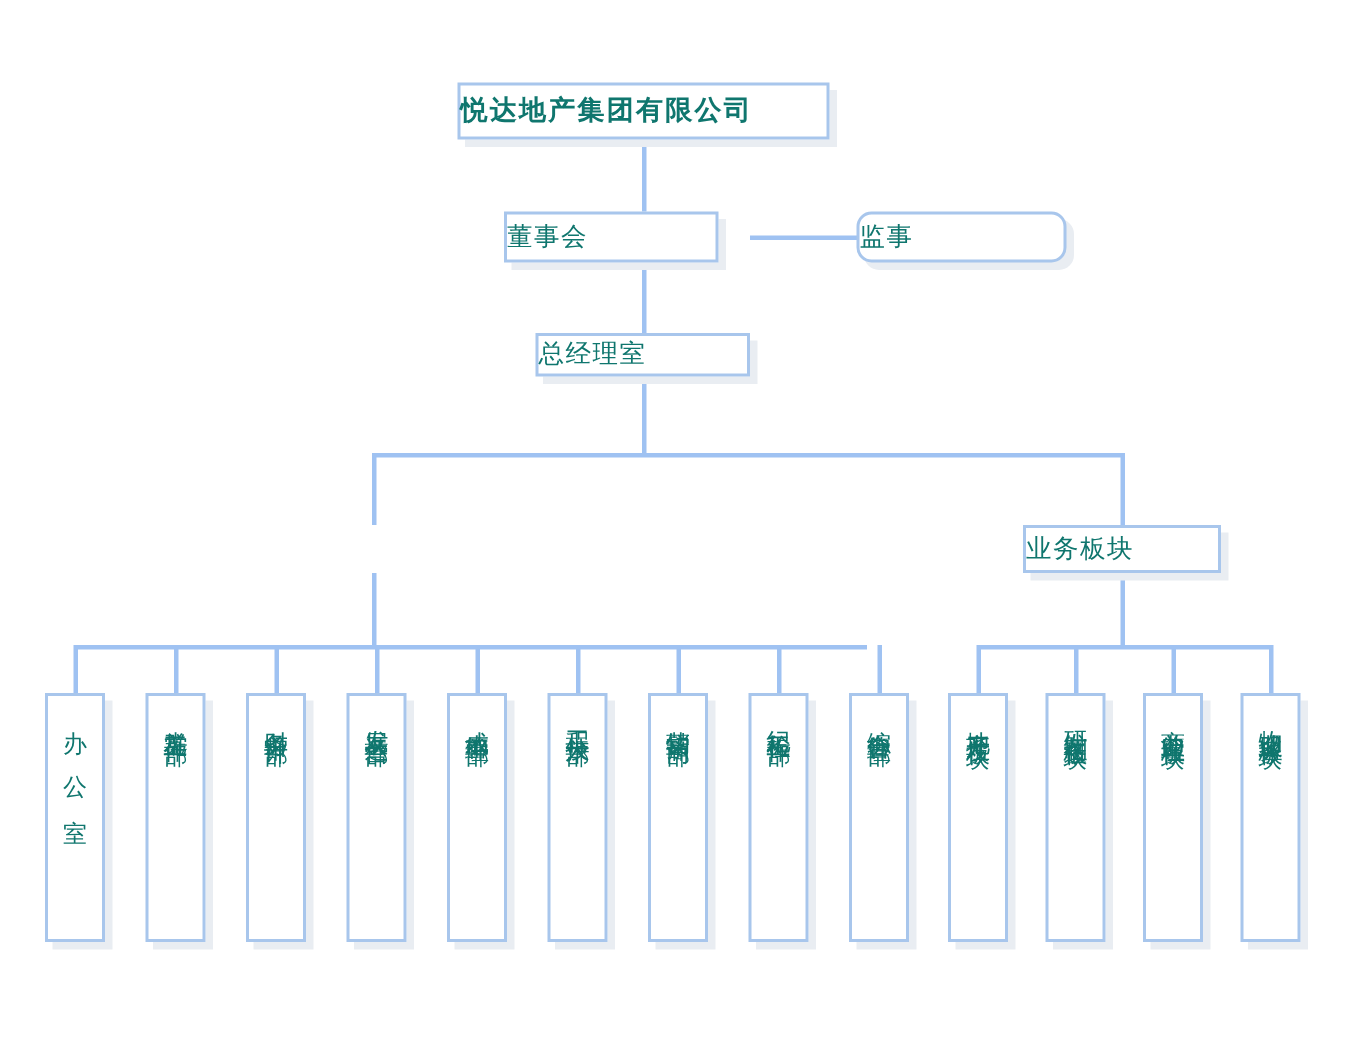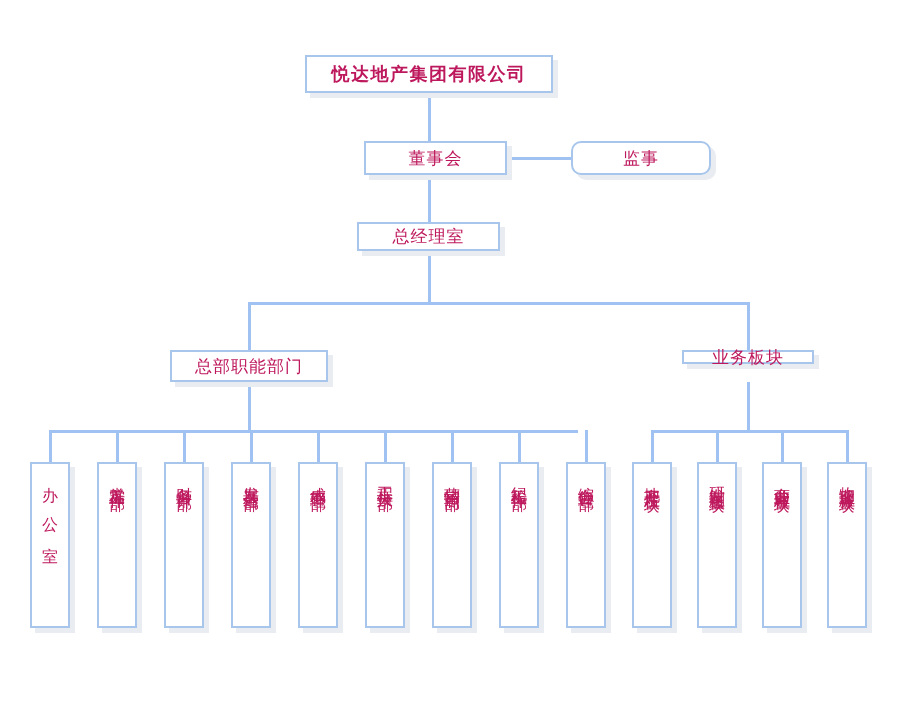--- a/index.html
+++ b/index.html
@@ -27,22 +27,21 @@
 
   
   .node {
     position: absolute;
     box-sizing: border-box;
     background: #ffffff;
     border: 2px solid #a8c6ec;
     box-shadow: 5px 5px 0 0 #e9edf2;
     display: flex;
     align-items: center;
-    justify-content: center;
-    color: #be185d;
+    color: #0f766e;
   }
   .node .label {
     display: block;
     text-align: center;
     line-height: 1.0;
     white-space: nowrap;
   }
 
   
   .node-h .label {
@@ -113,37 +112,34 @@
       <div class="conn conn-v" style="left: 650.5px; top: 430px; height: 32px;"></div>
       <div class="conn conn-v" style="left: 715.5px; top: 430px; height: 32px;"></div>
       <div class="conn conn-v" style="left: 780.5px; top: 430px; height: 32px;"></div>
       <div class="conn conn-v" style="left: 845.5px; top: 430px; height: 32px;"></div>
     </div>
 
   <div class="node node-h node-root" style="left:305px; top:55px; width:248px; height:38px;">
     <span class="label">悦达地产集团有限公司</span>
   </div>
 
-  <div class="node node-h" style="left:364px; top:141px; width:143px; height:34px;">
+  <div class="node node-h" style="left:336px; top:141px; width:143px; height:34px;">
     <span class="label">董事会</span>
   </div>
 
   <div class="node node-h" style="left:571px; top:141px; width:140px; height:34px;border-radius:10px;">
     <span class="label">监事</span>
   </div>
 
   <div class="node node-h" style="left:357px; top:222px; width:143px; height:29px;">
     <span class="label">总经理室</span>
   </div>
 
-  <div class="node node-h" style="left:170px; top:350px; width:158px; height:32px;">
-    <span class="label">总部职能部门</span>
-  </div>
 
-  <div class="node node-h" style="left:682px; top:350px; width:132px; height:14px;">
+  <div class="node node-h" style="left:682px; top:350px; width:132px; height:32px;">
     <span class="label">业务板块</span>
   </div>
 
   <div id="leaf-nodes">
       <div class="node node-v sparse" style="left: 30px; top: 462px; width: 40px; height: 166px;">
         <span class="label">办公室</span>
       </div>
       <div class="node node-v" style="left: 97px; top: 462px; width: 40px; height: 166px;">
         <span class="label">党群工作部</span>
       </div>

